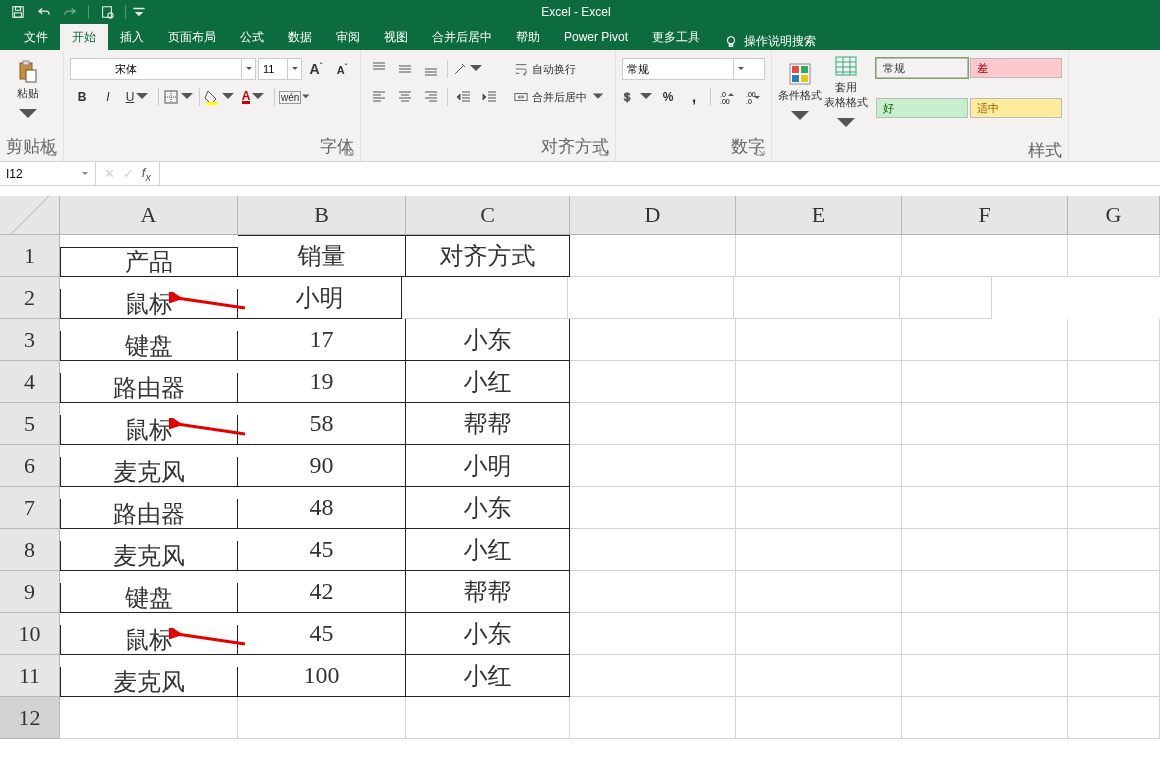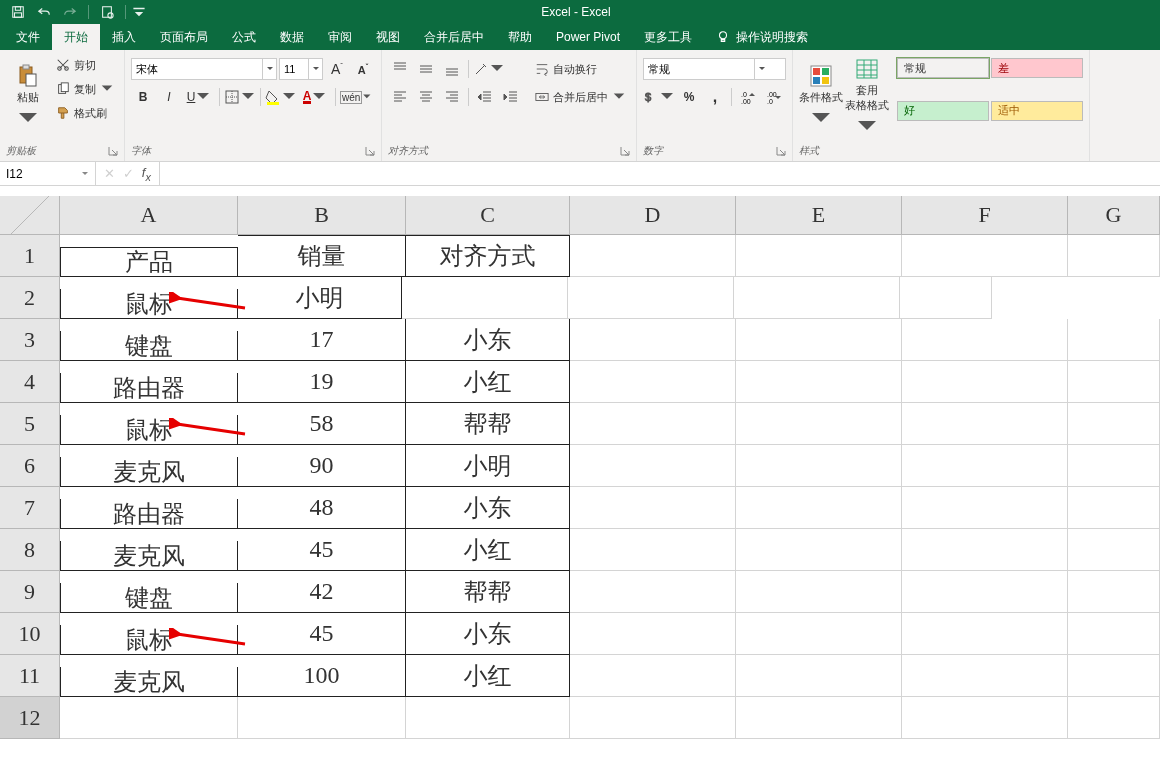--- a/index.html
+++ b/index.html
@@ -7,31 +7,31 @@
   
   
   .titlebar { background: #0c6b3f; height: 24px; display: flex; align-items: center; color: #fff; }
   .qat { display: flex; align-items: center; height: 100%; padding: 0 6px; gap: 2px; }
   .qat-btn { width: 24px; height: 22px; display: flex; align-items: center; justify-content: center; opacity: 0.9; }
   .qat-btn svg { width: 14px; height: 14px; }
   .qat-sep { width: 1px; height: 14px; background: rgba(255,255,255,0.3); margin: 0 4px; }
   .title-center { flex: 1; text-align: center; font-size: 12px; }
   
   
-  .tabs { background: #0c6b3f; display: flex; align-items: center; height: 26px; padding-left: 4px; }
+  .tabs { background: #0c6b3f; display: flex; align-items: flex-end; height: 26px; padding-left: 12px; }
   .tab { padding: 0 12px; height: 26px; display: flex; align-items: center; color: #fff; font-size: 12px; position: relative; }
   .tab.active { background: #f3f2f1; color: #0c6b3f; }
   .tell-me { display: flex; align-items: center; gap: 6px; padding: 0 12px; color: #fff; }
   .tell-me svg { width: 14px; height: 14px; }
   
   
   .ribbon { background: #f3f2f1; border-bottom: 1px solid #d4d4d4; display: flex; height: 112px; }
   .group { border-right: 1px solid #e1e1e1; display: flex; flex-direction: column; padding: 4px 6px 0; position: relative; }
   .group-body { flex: 1; display: flex; gap: 2px; }
-  .group-label { text-align: left; font-size: 10px; color: #666; padding: 3px 0; position: relative; font-style: italic; }
+  .group-label { text-align: right; font-size: 17px; color: #666; padding: 3px 0; position: relative; }
   .group-launcher { position: absolute; right: 2px; bottom: 2px; width: 14px; height: 14px; }
   .group-launcher svg { width: 10px; height: 10px; stroke: #888; }
   
   .big-btn { display: flex; flex-direction: column; align-items: center; justify-content: center; width: 44px; gap: 2px; font-size: 11px; }
   .big-btn svg { width: 24px; height: 24px; }
   
   .col { display: flex; flex-direction: column; gap: 2px; }
   .lbl-btn { display: flex; align-items: center; gap: 4px; padding: 2px 4px; font-size: 11px; height: 22px; }
   .lbl-btn svg { width: 14px; height: 14px; flex-shrink: 0; }
   
@@ -139,74 +139,48 @@
         <svg viewBox="0 0 24 24">
             <rect x="4" y="3" width="12" height="16" fill="#c88d3a" stroke="#8a5a1e"></rect>
             <rect x="7" y="1" width="6" height="4" fill="#ddd" stroke="#888"></rect>
             <rect x="10" y="10" width="10" height="12" fill="#fff" stroke="#555"></rect>
           </svg>
         <span>粘贴</span>
         <svg class="caret-svg" viewBox="0 0 8 8">
             <path d="M1 2l3 3 3-3z" fill="#555"></path>
           </svg>
       </div>
-      <div class="col">
-        <div class="lbl-btn">
-            <svg viewBox="0 0 16 16" fill="none" stroke="#444" stroke-width="1.2">
-              <circle cx="4" cy="12" r="2"></circle>
-              <circle cx="12" cy="12" r="2"></circle>
-              <path d="M4 12 L14 2 M12 12 L2 2"></path>
-            </svg>
-            <span>剪切</span>
-          </div>
-        <div class="lbl-btn">
-            <svg viewBox="0 0 16 16" fill="none" stroke="#444">
-              <rect x="3" y="3" width="8" height="10"></rect>
-              <rect x="6" y="1" width="8" height="10" fill="#fff"></rect>
-            </svg>
-            <span>复制</span>
-            <svg class="caret-svg" viewBox="0 0 8 8">
-              <path d="M1 2l3 3 3-3z" fill="#555"></path>
-            </svg>
-          </div>
-        <div class="lbl-btn">
-            <svg viewBox="0 0 16 16" fill="#d4a050" stroke="#8a5a1e">
-              <path d="M3 2h7l3 3v3H3z M6 8v6h3V8"></path>
-            </svg>
-            <span>格式刷</span>
-          </div>
-      </div>
     </div>
     <div class="group-label">剪贴板</div>
     <div class="group-launcher"><svg viewBox="0 0 10 10" fill="none" stroke="#888">
           <path d="M1 1v8h8 M4 4l5 5 M9 5v4H5"></path>
         </svg></div>
   </div>
 
   <div class="group">
     <div class="group-body" style="flex-direction:column; gap:6px; padding-top:4px;">
       <div class="row">
         <div class="combo">
-            <input style="width: 130px;" readonly="" value="宋体">
+            <input style="width: 130px; margin-left: 40px;" readonly="" value="宋体">
             <span class="dd">
               <svg class="caret-svg" viewBox="0 0 8 8">
                 <path d="M1 2l3 3 3-3z" fill="#555"></path>
               </svg>
             </span>
           </div>
         <div class="combo">
             <input style="width: 28px;" readonly="" value="11">
             <span class="dd">
               <svg class="caret-svg" viewBox="0 0 8 8">
                 <path d="M1 2l3 3 3-3z" fill="#555"></path>
               </svg>
             </span>
           </div>
         <div class="icon-btn">
-            <span style="font-size:14px;font-weight:normal">A<sup style="font-size:8px">ˆ</sup></span>
+            <span style="font-size:14px;font-weight:bold">A<sup style="font-size:8px">ˆ</sup></span>
           </div>
         <div class="icon-btn">
             <span style="font-size:11px;font-weight:bold">A<sup style="font-size:7px">ˇ</sup></span>
           </div>
       </div>
       <div class="row">
         <div class="icon-btn">
             <b>B</b>
           </div>
         <div class="icon-btn">

